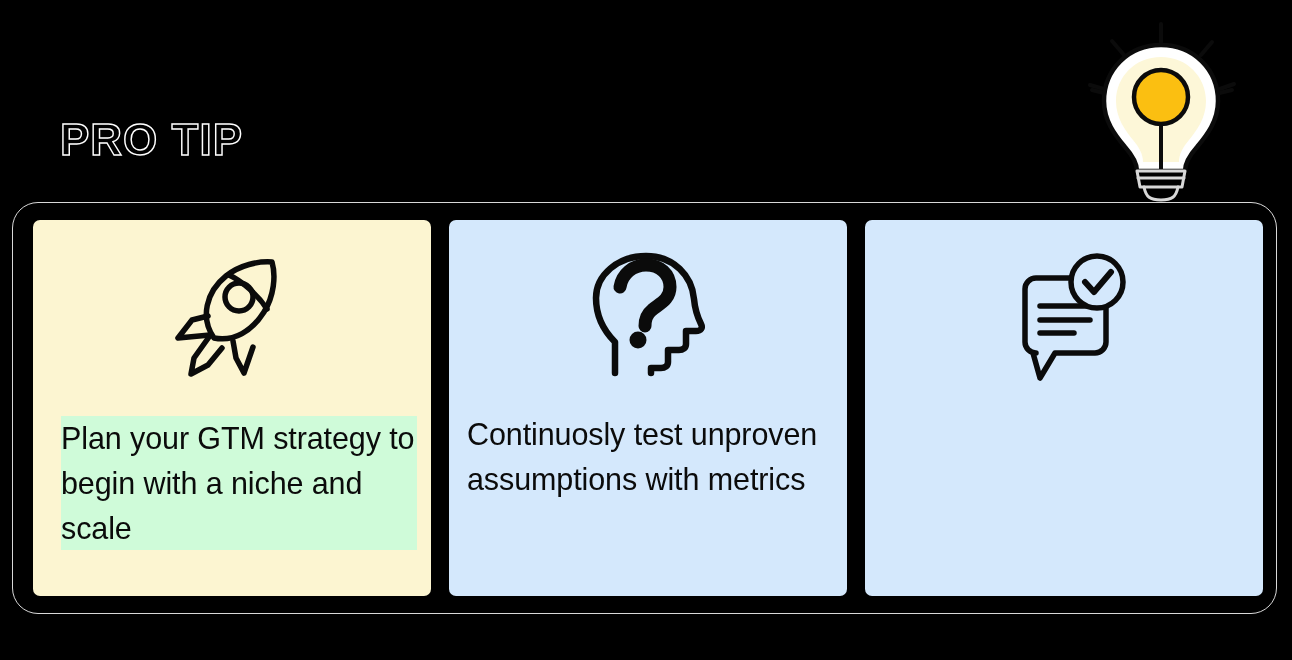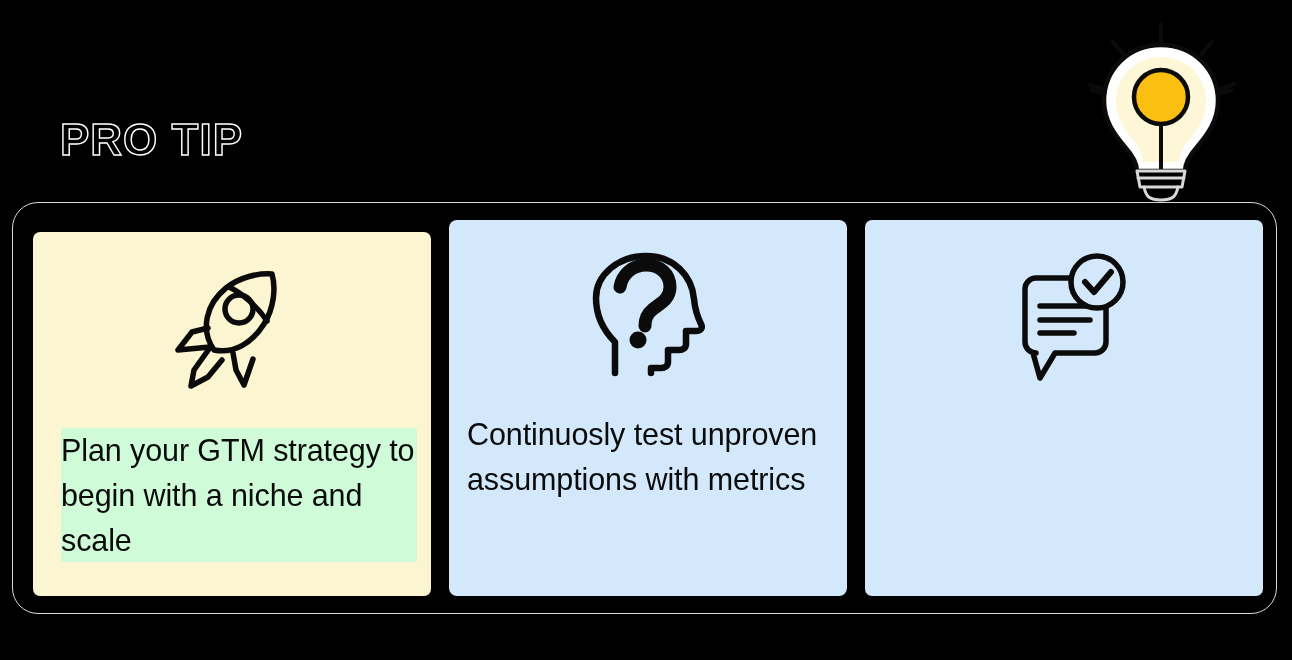--- a/index.html
+++ b/index.html
@@ -171,21 +171,21 @@
         <line x1="76" y1="176" x2="122" y2="176"></line>
         <path d="M82 185 C84 195 88 198 99 198 C110 198 114 195 116 185"></path>
       </g>
     </svg>
   </div>
 
   <div class="panel" style="border-color: rgb(216, 216, 216);"></div>
 
   <div class="cards">
 
-    <div class="card card-1" style="background: rgb(252, 245, 209); margin-top: 12px;">
+    <div class="card card-1" style="background: rgb(252, 245, 209);">
       <svg class="card-icon" viewBox="0 0 132 132" xmlns="http://www.w3.org/2000/svg" fill="none" stroke="#0b0b0b" stroke-width="5.5" stroke-linecap="round" stroke-linejoin="round">
 
         <path d="M48 86
                  C 34 66 40 40 60 24
                  C 74 13 92 9 106 10
                  C 110 24 108 44 98 60
                  C 86 79 68 90 48 86 Z"></path>
 
         <circle cx="73" cy="45" r="14"></circle>
 
@@ -193,21 +193,21 @@
 
         <path d="M42 64 L 26 68 L 12 86 L 44 83"></path>
 
         <path d="M67 89 L 70 106 L 78 121 L 87 95"></path>
 
         <path d="M43 85 L 28 106 L 25 122 L 42 113 L 56 96"></path>
       </svg>
       <div class="card-text" style="background: rgb(207, 251, 217);">Plan your GTM strategy to begin with a niche and scale</div>
     </div>
 
-    <div class="card card-2" style="background: rgb(212, 232, 252); border-radius: 8px;">
+    <div class="card card-2" style="background: rgb(212, 232, 252);">
       <svg class="card-icon" viewBox="0 0 132 132" xmlns="http://www.w3.org/2000/svg">
 
         <path d="M33 123
                  L 33 92
                  C 21 80 14 64 14 48
                  C 14 25 36 6 64 6
                  C 92 6 110 26 112 49
                  C 113 60 116 68 119 74
                  C 121 78 119 81 114 81
                  L 104 81

